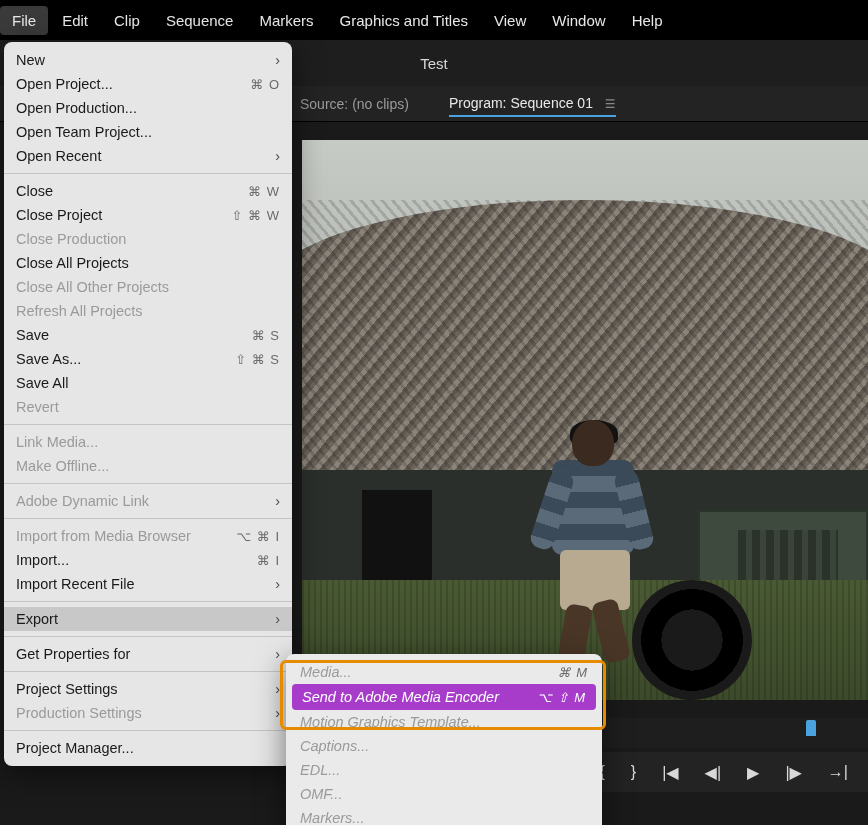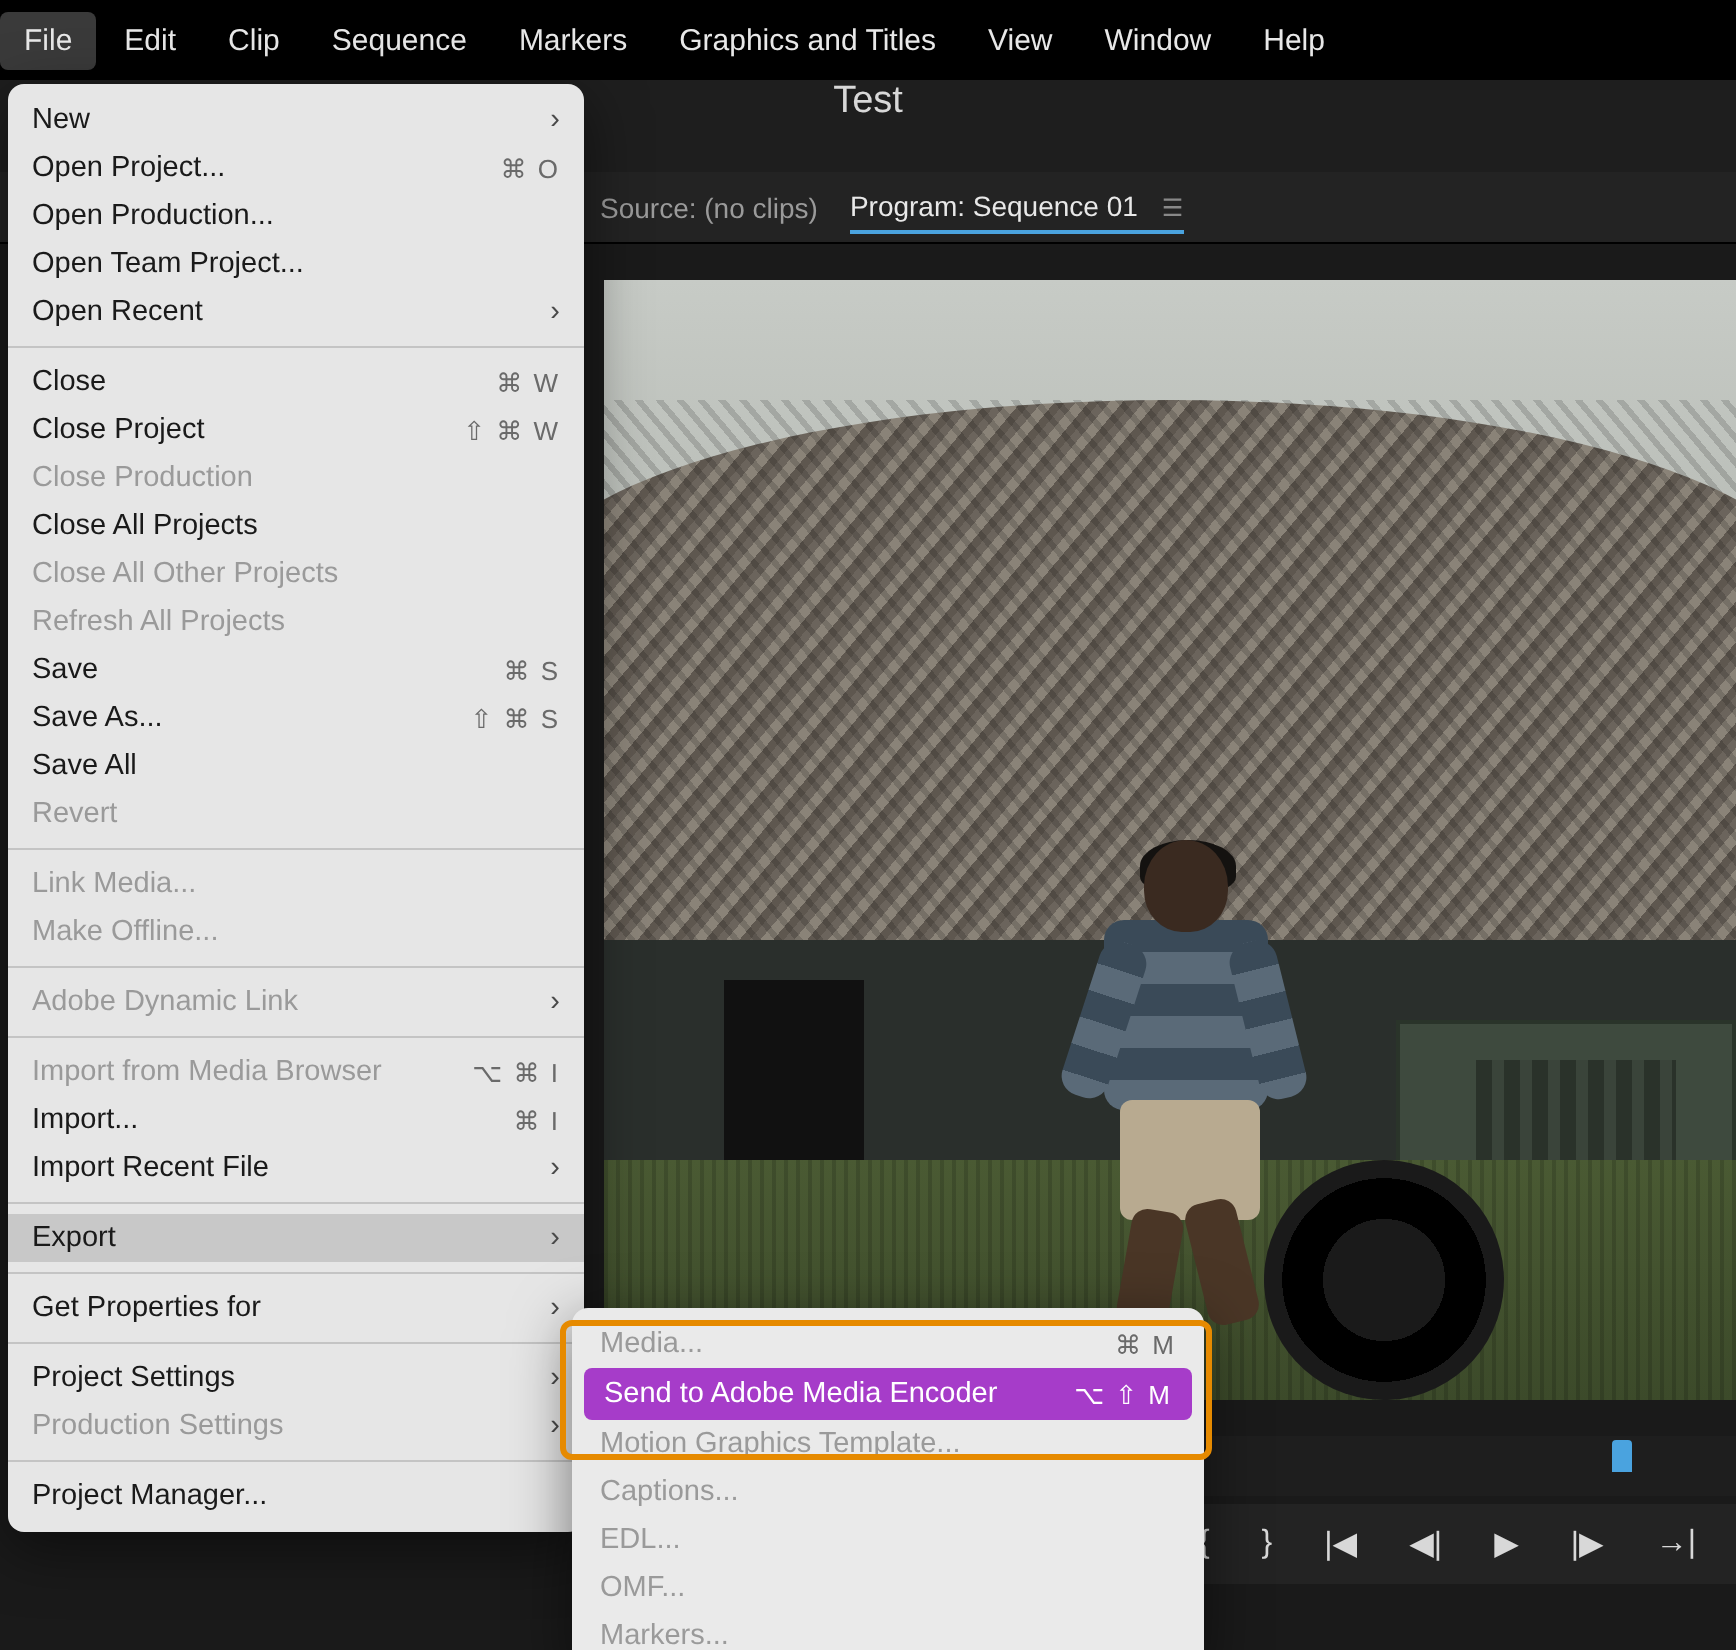--- a/index.html
+++ b/index.html
@@ -4,24 +4,24 @@
 <style>
   * { margin: 0; padding: 0; box-sizing: border-box; font-family: -apple-system, BlinkMacSystemFont, "Segoe UI", sans-serif; }
   body { background: #1a1a1a; width: 868px; height: 825px; overflow: hidden; position: relative; }
 
   
   .menubar { background: #000; height: 40px; display: flex; align-items: center; padding: 0 0; gap: 2px; }
   .menubar-item { color: #e8e8e8; font-size: 15px; padding: 6px 12px; border-radius: 4px; cursor: default; }
   .menubar-item.active { background: #3a3a3a; }
 
   
-  .header-row { background: #1e1e1e; height: 46px; display: flex; align-items: flex-start; justify-content: center; color: #d8d8d8; font-size: 19px; }
-
-  
-  .panel-tabs { background: #232323; height: 36px; display: flex; align-items: center; padding-left: 300px; gap: 16px; color: #9a9a9a; font-size: 14px; border-bottom: 1px solid #000; }
+  .header-row { background: #1e1e1e; height: 46px; display: flex; align-items: center; justify-content: center; color: #d8d8d8; font-size: 15px; }
+
+  
+  .panel-tabs { background: #232323; height: 36px; display: flex; align-items: center; padding-left: 300px; gap: 40px; color: #9a9a9a; font-size: 14px; border-bottom: 1px solid #000; }
   .panel-tab { padding: 4px 0; }
   .panel-tab.active { color: #e8e8e8; border-bottom: 2px solid #4aa3df; }
   .panel-tab .ham { margin-left: 8px; color: #888; font-size: 12px; }
 
   
   .program-monitor { position: absolute; left: 302px; top: 140px; width: 566px; height: 560px; background: #000; }
   .program-image { width: 100%; height: 100%; position: relative; overflow: hidden; }
   
   .sky { position:absolute; top:0; left:0; right:0; height:140px; background:linear-gradient(#c7cbc6,#b8bcb6);}
   .roof { position:absolute; top:60px; left:-40px; right:-40px; height:320px; background: repeating-linear-gradient(130deg,#6b645c 0 4px,#8a8378 4px 9px,#5e574f 9px 13px); border-radius: 50% 50% 0 0 / 30% 30% 0 0; }
@@ -53,21 +53,21 @@
   .dropdown { position:absolute; left:4px; top:42px; width:288px; background:#e6e6e6; border-radius:8px; box-shadow:0 8px 30px rgba(0,0,0,0.5); padding:6px 0; }
   .menu-item { display:flex; align-items:center; justify-content:space-between; padding:3px 12px; font-size:14.5px; color:#1a1a1a; cursor:default; min-height:24px;}
   .menu-item.disabled { color:#9a9a9a; }
   .menu-item.hover { background:#c8c8c8; }
   .menu-item .shortcut { color:#6a6a6a; font-size:13px; letter-spacing:1px;}
   .menu-item .chev { color:#4a4a4a; }
   .menu-sep { height:1px; background:#c4c4c4; margin:5px 0; }
 
   
   .submenu { position:absolute; left:286px; top:654px; width:316px; background:#eaeaea; border-radius:8px; box-shadow:0 8px 30px rgba(0,0,0,0.5); padding:6px 0; }
-  .submenu .menu-item { padding:3px 14px; }
+  .submenu .menu-item { padding:3px 14px;font-style:italic; }
   .submenu .menu-item.selected { background:#a63cc9; color:#fff; border-radius:4px; margin:0 6px; padding:5px 10px;}
   .submenu .menu-item.selected .shortcut{ color:#fff;}
   .highlight-box { position:absolute; left:280px; top:660px; width:326px; height:70px; border:3px solid #e68a00; border-radius:6px; pointer-events:none; z-index:50;}
 
 </style>
 </head>
 <body>
 
 <div class="menubar" id="menubar">
     <div class="menubar-item active">File</div>

